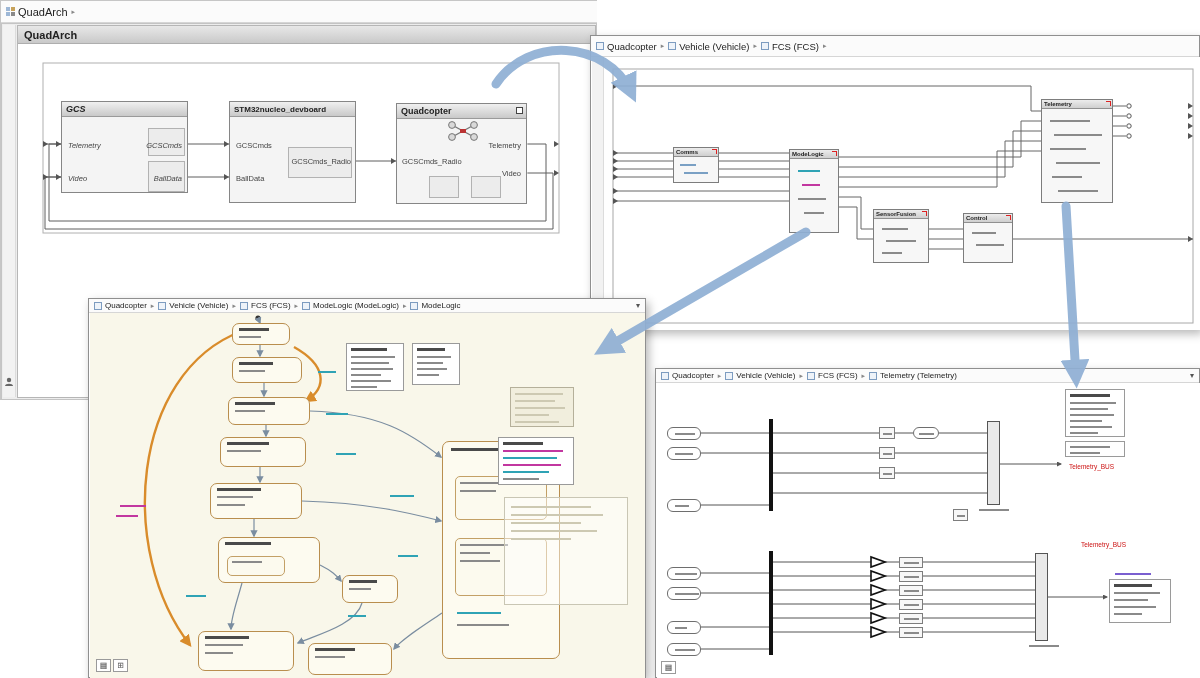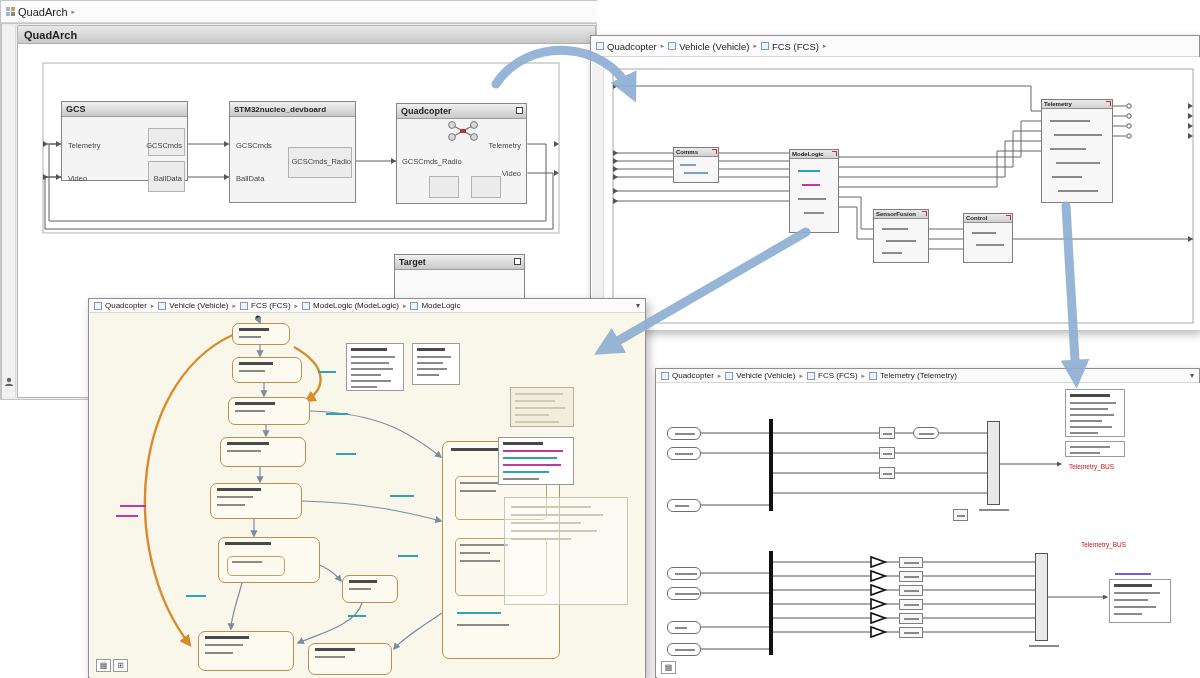--- a/index.html
+++ b/index.html
@@ -99,21 +99,21 @@
           <polygon points="207,130 212,133 207,136"></polygon>
         <polygon points="334,114 339,117 334,120"></polygon>
           <polygon points="374,114 379,117 374,120"></polygon>
         <polygon points="506,97 511,100 506,103"></polygon>
           <polygon points="506,126 511,129 506,132"></polygon>
         <polygon points="537,97 542,100 537,103"></polygon>
           <polygon points="537,126 542,129 537,132"></polygon>
       </g>
     </svg>
 
-    <div class="comp" style="left:60px;top:100px;width:127px;height:80px;">
+    <div class="comp" style="left:60px;top:100px;width:127px;height:92px;font-style:italic;">
       <div class="comp-h"><span>GCS</span></div>
       <div class="ibox" style="left:86px;top:26px;width:37px;height:28px;"></div>
       <div class="ibox" style="left:86px;top:59px;width:37px;height:31px;"></div>
       <span class="plabel" style="left:6px;top:39px;">Telemetry</span>
       <span class="plabel" style="left:6px;top:72px;">Video</span>
       <span class="plabel" style="right:5px;top:39px;">GCSCmds</span>
       <span class="plabel" style="right:5px;top:72px;">BallData</span>
     </div>
 
     <div class="comp" style="left:228px;top:100px;width:127px;height:102px;">
@@ -142,24 +142,20 @@
           </g>
         <rect x="15" y="8" width="6" height="4" fill="#b33"></rect>
       </svg>
       <div class="ibox" style="left:32px;top:72px;width:30px;height:22px;"></div>
       <div class="ibox" style="left:74px;top:72px;width:30px;height:22px;"></div>
       <span class="plabel" style="left:5px;top:53px;">GCSCmds_Radio</span>
       <span class="plabel" style="right:5px;top:37px;">Telemetry</span>
       <span class="plabel" style="right:5px;top:65px;">Video</span>
     </div>
 
-    <div class="comp" style="left:393px;top:253px;width:131px;height:60px;background:#fafafa;">
-      <div class="comp-h"><span>Target</span></div>
-      <div class="chk"></div>
-    </div>
   </div>
 
   <div class="win sh" style="left:590px;top:35px;width:610px;height:295px;border:1px solid #8f8f8f;z-index:2;">
 
     <div class="crumb" style="left:0;top:0;width:608px;height:21px;font-size:9.5px;">
       <span class="bicon"></span>
       <span>Quadcopter</span>
       <span class="sep">▸</span>
       <span class="bicon"></span>
       <span>Vehicle (Vehicle)</span>

